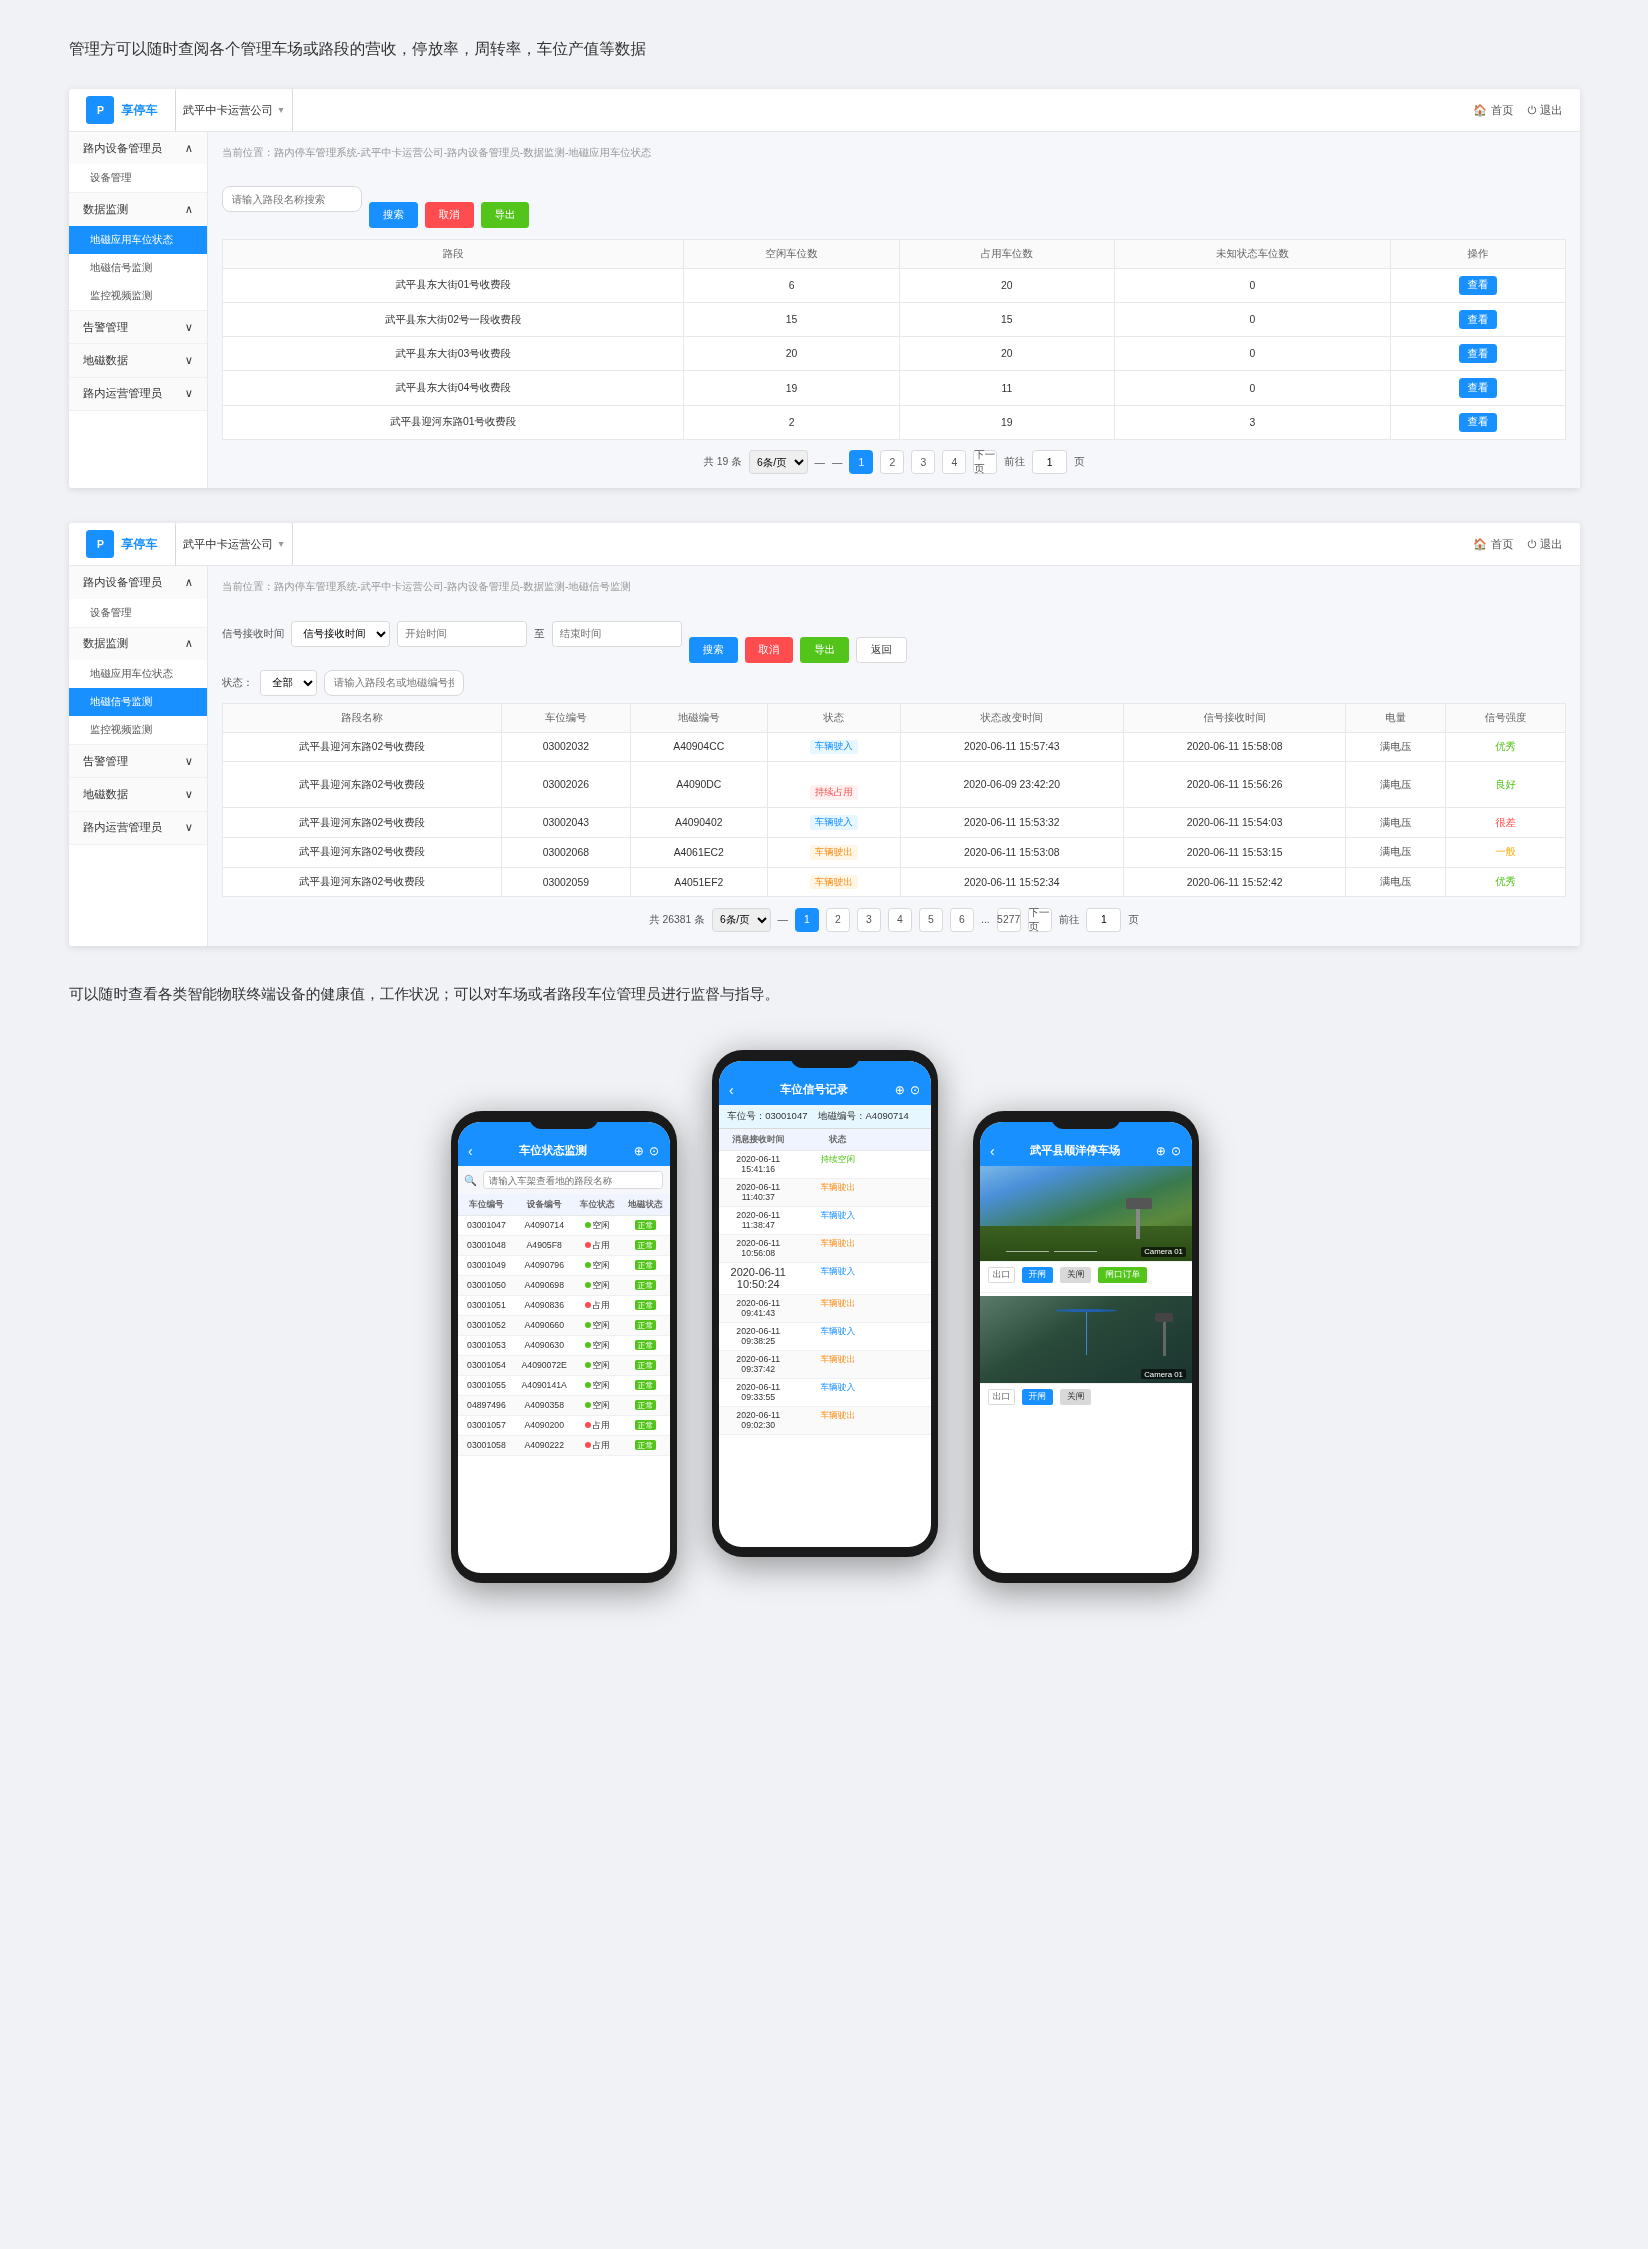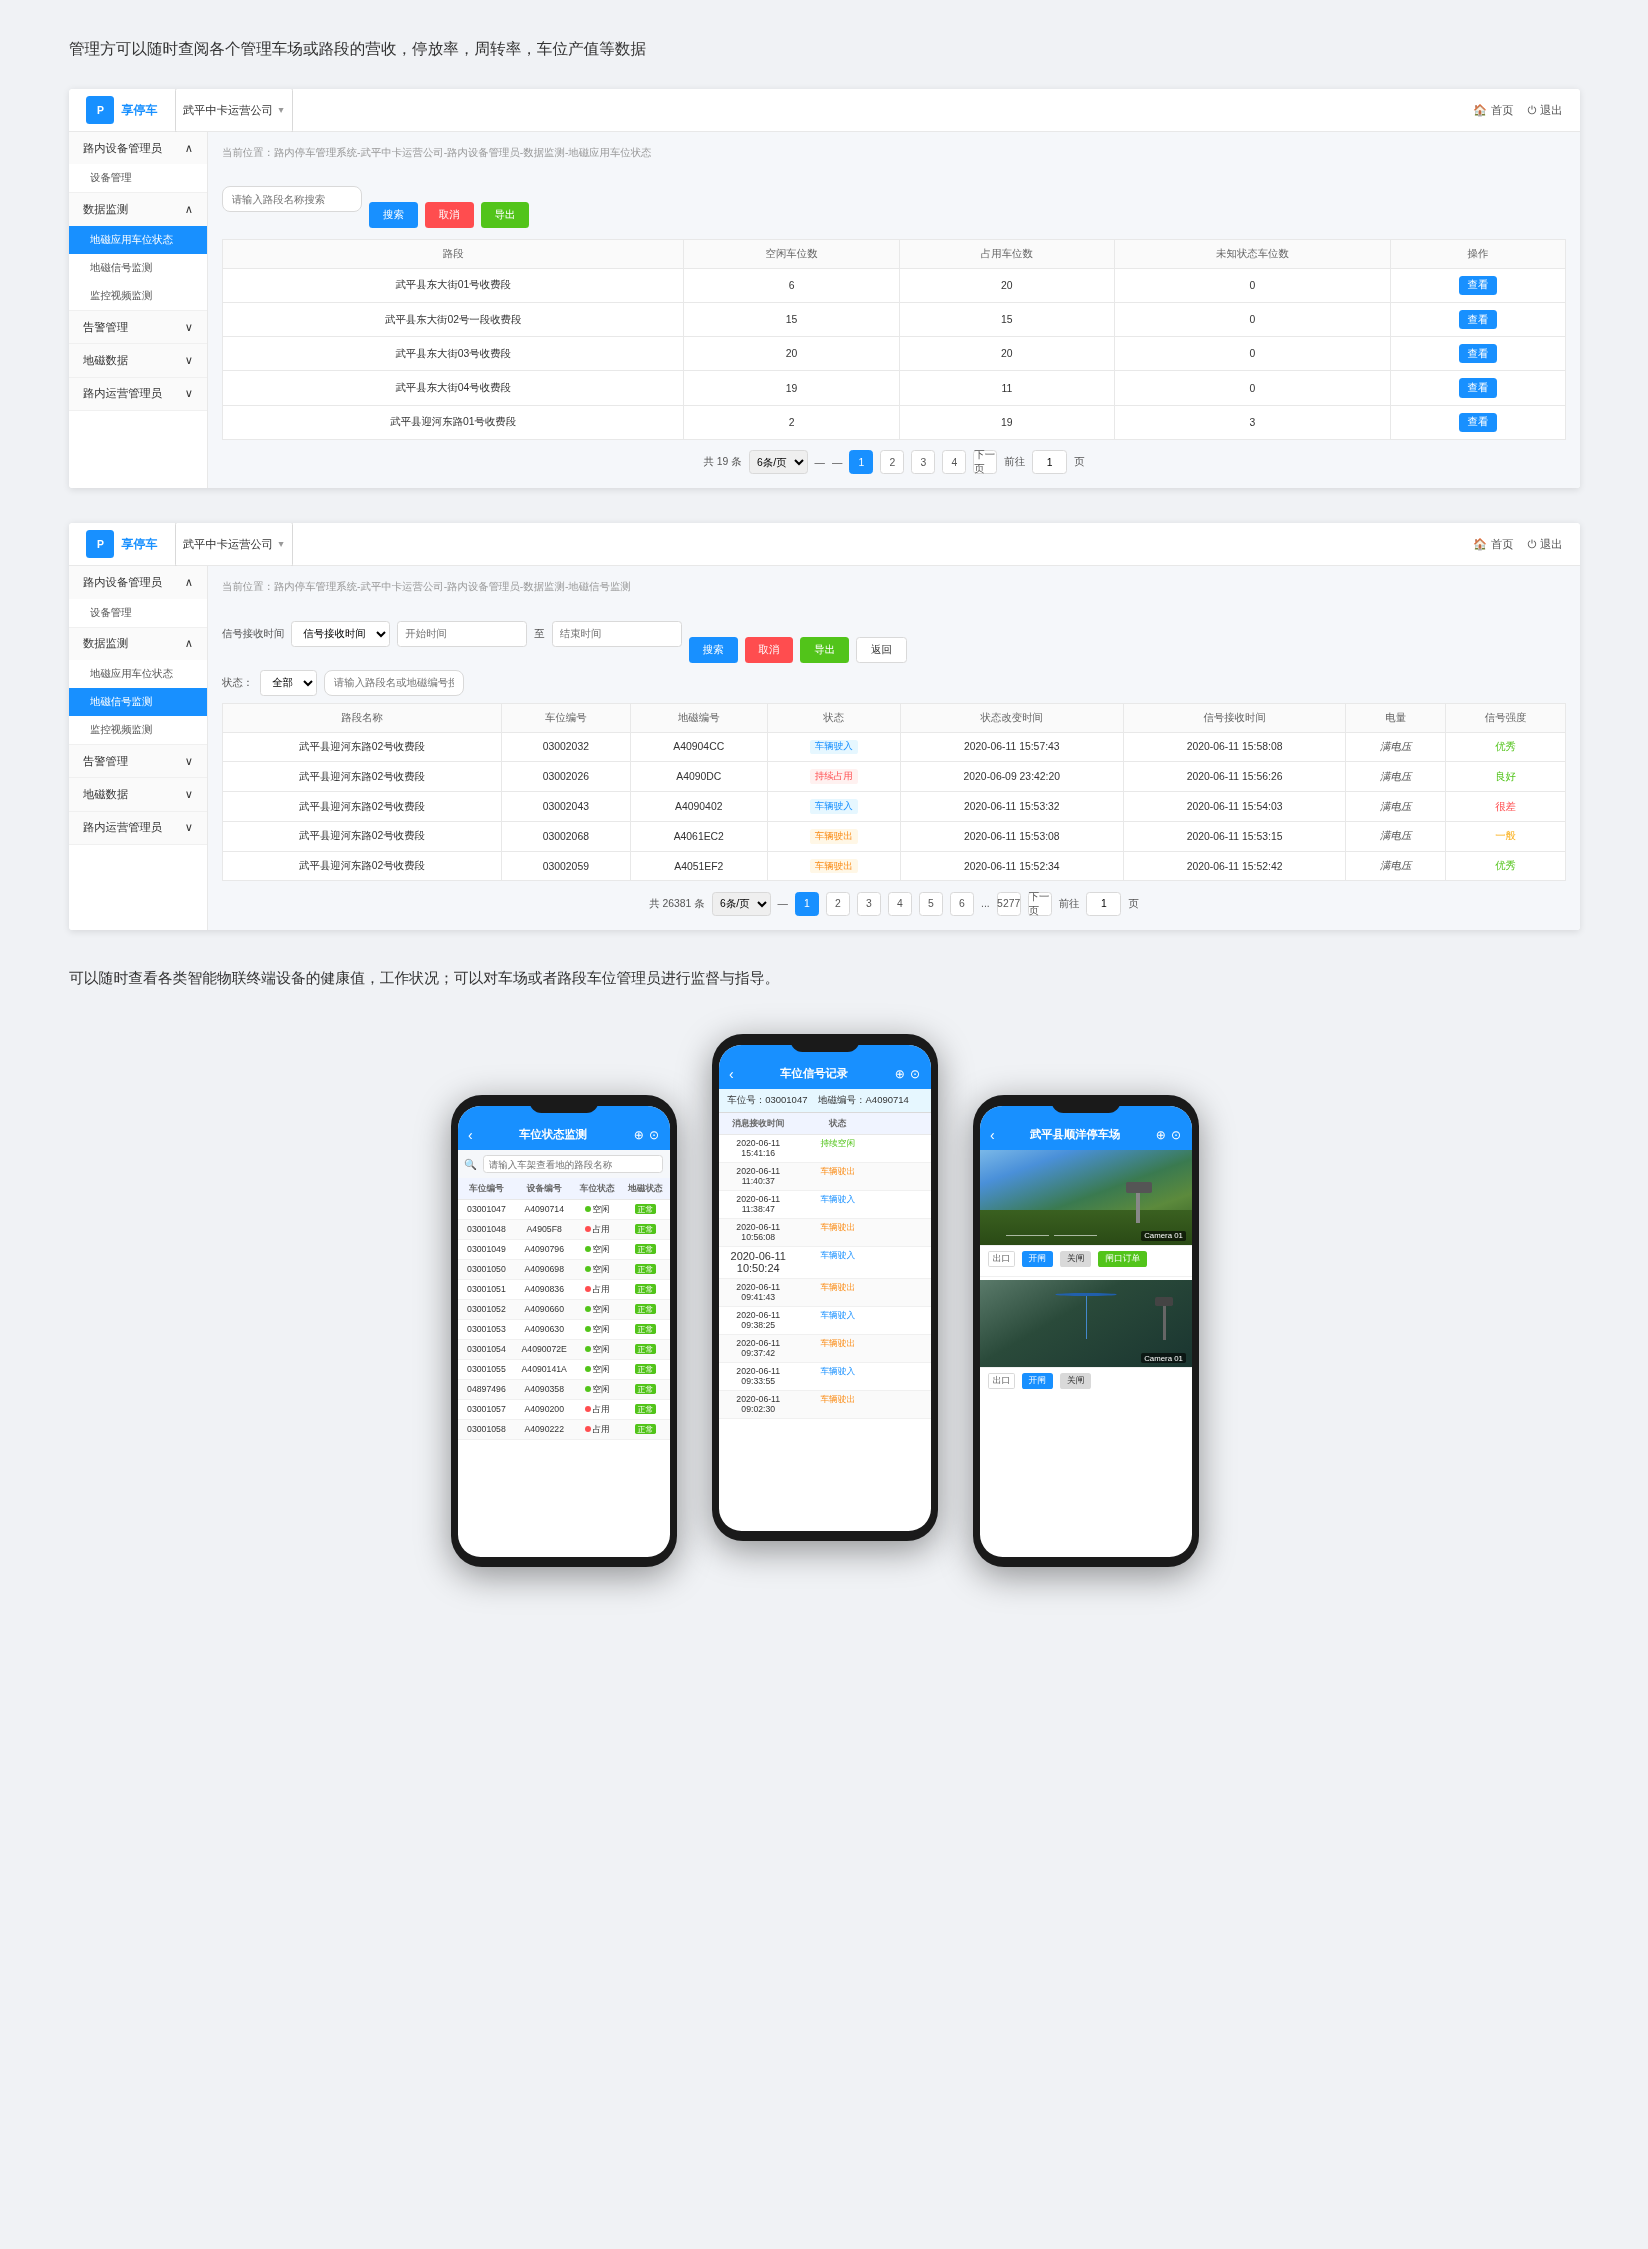--- a/index.html
+++ b/index.html
@@ -288,28 +288,28 @@
 
     
     .status-badge {
       display: inline-block;
       padding: 0.9px 5.2px;
       border-radius: 2.6px;
       font-size: 9.5px;
     }
     .status-enter { background: #e6f7ff; color: #1890ff; }
     .status-exit { background: #fff7e6; color: #fa8c16; }
-    .status-occupied { background: #fff1f0; color: #ff4d4f; }
+    .status-occupied { background: #fff1f0; color: #ff4d4f; margin-top: 16px; }
 
     
     .quality-good { color: #52c41a; }
     .quality-normal { color: #faad14; }
     .quality-bad { color: #ff4d4f; }
 
-    .voltage-text { color: #555; font-size: 10.4px; font-style: italic; }
+    .voltage-text { color: #555; font-size: 10.4px; }
 
     
     .intro-text-2 {
       font-size: 14.8px;
       color: #333;
       margin: 35px 0 43px 0;
       line-height: 1.8;
     }
 
     

